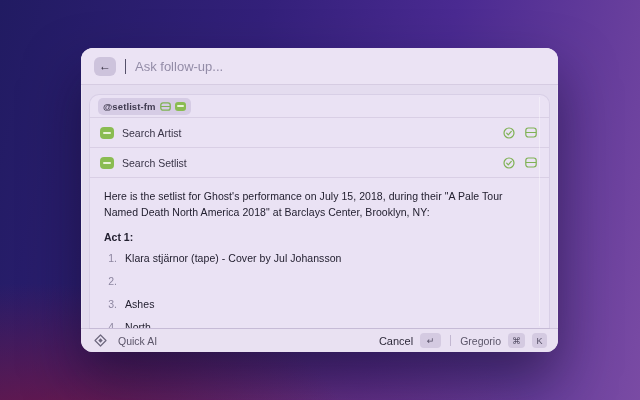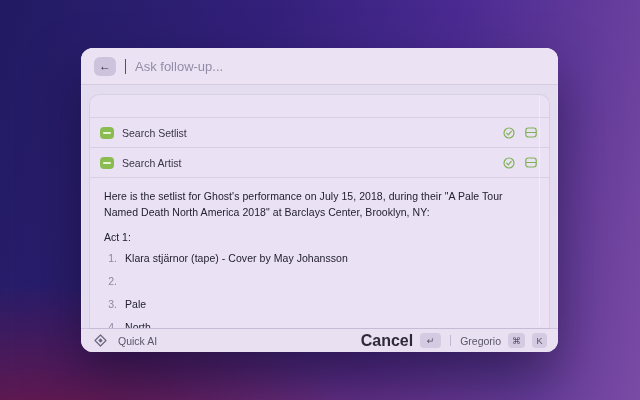--- a/index.html
+++ b/index.html
@@ -64,36 +64,36 @@
 
   
   .logo-icon { width:14px; height:12px; border-radius:4px; background:#8abc52; position:relative; flex:0 0 14px; }
   .logo-icon::after { content:""; position:absolute; left:3px; right:3px; top:5px; height:2px;
     border-radius:1px; background:#eaf3da; }
   .logo-icon.small { width:11px; height:9px; flex-basis:11px; border-radius:3px; }
   .logo-icon.small::after { left:2px; right:2px; top:3.5px; height:1.6px; }
 
   .response { padding:10px 14px 0 14px; }
   .intro { font-size:10.5px; line-height:16px; color:#232030; letter-spacing:.05px; }
-  .act { margin-top:11px; font-size:10.5px; font-weight:400; color:#232030; }
+  .act { margin-top:11px; font-size:10.5px; font-weight:700; color:#232030; }
   .songs { margin-top:10px; list-style:none; }
   .song { display:flex; gap:8px; margin-bottom:12px; font-size:10.5px; line-height:11px; }
   .song-num { color:#8d86a0; min-width:13px; text-align:right; }
   .song-title { color:#232030; font-weight:500; letter-spacing:.05px; }
 
   
   .ftr {
     flex:0 0 24px; height:24px; display:flex; align-items:center;
     padding:0 11px 0 13px; gap:7px; background:#e9e1f2;
     border-top:1px solid rgba(95,75,125,.18);
   }
   .mode { display:flex; align-items:center; gap:11px; }
   .mode-label { font-size:10.5px; color:#5b5569; }
   .spacer { flex:1; }
-  .cancel-label { font-size:16px; font-weight:700; color:#2e2a3a; cursor:pointer; }
+  .cancel-label { font-size:11px; font-weight:400; color:#2e2a3a; cursor:pointer; }
   .key {
     height:15px; min-width:15px; padding:0 4px; border-radius:4px;
     background:#d4cae1; display:flex; align-items:center; justify-content:center;
     font-size:9px; color:#544e65;
   }
   .key.wide { min-width:21px; }
   .vdiv { width:1px; height:11px; background:rgba(95,75,125,.28); margin:0 2px; }
   .actions-label { font-size:10.5px; color:#5b5569; cursor:pointer; }
 
   svg { display:block; }
@@ -109,66 +109,74 @@
         <span>←</span>
       </div>
       <span class="caret"></span>
       <input class="followup" type="text" value="" placeholder="Ask follow-up..." style="">
     </div>
 
     <div class="main">
       <div class="card">
 
         <div class="row query-row">
+          <span class="chip">
+            <span class="chip-name">@setlist-fm</span>
+            <svg width="11" height="9" viewBox="0 0 11 9">
+              <rect x="0.8" y="0.8" width="9.4" height="7.4" rx="2.2" fill="none" stroke="#7fb254" stroke-width="1.3"></rect>
+              <line x1="0.8" y1="4.5" x2="10.2" y2="4.5" stroke="#7fb254" stroke-width="1.2"></line>
+            </svg>
+            <span class="logo-icon small"></span>
+          </span>
+        </div>
+
+        <div class="row step-row">
+          <span class="logo-icon"></span>
+          <span class="step-label">Search Artist</span>
+          <span class="step-status">
+            <svg width="12" height="12" viewBox="0 0 12 12">
+              <circle cx="6" cy="6" r="5" fill="none" stroke="#7fb254" stroke-width="1.2"></circle>
+              <path d="M3.7 6.2 L5.3 7.8 L8.3 4.4" fill="none" stroke="#7fb254" stroke-width="1.2" stroke-linecap="round" stroke-linejoin="round"></path>
+            </svg>
+            <svg width="12" height="11" viewBox="0 0 12 11">
+              <rect x="0.8" y="1" width="10.4" height="9" rx="2.4" fill="none" stroke="#7fb254" stroke-width="1.2"></rect>
+              <line x1="0.8" y1="5.5" x2="11.2" y2="5.5" stroke="#7fb254" stroke-width="1.1"></line>
+            </svg>
+          </span>
         </div>
 
         <div class="row step-row">
           <span class="logo-icon"></span>
           <span class="step-label">Search Setlist</span>
           <span class="step-status">
             <svg width="12" height="12" viewBox="0 0 12 12">
               <circle cx="6" cy="6" r="5" fill="none" stroke="#7fb254" stroke-width="1.2"></circle>
               <path d="M3.7 6.2 L5.3 7.8 L8.3 4.4" fill="none" stroke="#7fb254" stroke-width="1.2" stroke-linecap="round" stroke-linejoin="round"></path>
             </svg>
             <svg width="12" height="11" viewBox="0 0 12 11">
               <rect x="0.8" y="1" width="10.4" height="9" rx="2.4" fill="none" stroke="#7fb254" stroke-width="1.2"></rect>
               <line x1="0.8" y1="5.5" x2="11.2" y2="5.5" stroke="#7fb254" stroke-width="1.1"></line>
             </svg>
           </span>
         </div>
 
-        <div class="row step-row">
-          <span class="logo-icon"></span>
-          <span class="step-label">Search Artist</span>
-          <span class="step-status">
-            <svg width="12" height="12" viewBox="0 0 12 12">
-              <circle cx="6" cy="6" r="5" fill="none" stroke="#7fb254" stroke-width="1.2"></circle>
-              <path d="M3.7 6.2 L5.3 7.8 L8.3 4.4" fill="none" stroke="#7fb254" stroke-width="1.2" stroke-linecap="round" stroke-linejoin="round"></path>
-            </svg>
-            <svg width="12" height="11" viewBox="0 0 12 11">
-              <rect x="0.8" y="1" width="10.4" height="9" rx="2.4" fill="none" stroke="#7fb254" stroke-width="1.2"></rect>
-              <line x1="0.8" y1="5.5" x2="11.2" y2="5.5" stroke="#7fb254" stroke-width="1.1"></line>
-            </svg>
-          </span>
-        </div>
-
         <div class="response">
           <p class="intro">Here is the setlist for Ghost's performance on July 15, 2018, during their "A Pale Tour Named Death North America 2018" at Barclays Center, Brooklyn, NY:</p>
           <p class="act">Act 1:</p>
           <ul class="songs">
             <li class="song">
               <span class="song-num">1.</span>
-              <span class="song-title">Klara stjärnor (tape) - Cover by May Johansson</span>
+              <span class="song-title">Klara stjärnor (tape) - Cover by Jul Johansson</span>
             </li>
             <li class="song">
               <span class="song-num">2.</span>
             </li>
             <li class="song">
               <span class="song-num">3.</span>
-              <span class="song-title">Pale</span>
+              <span class="song-title">Ashes</span>
             </li>
             <li class="song">
               <span class="song-num">4.</span>
               <span class="song-title">North</span>
             </li>
 
           </ul>
         </div>
 
       </div>

